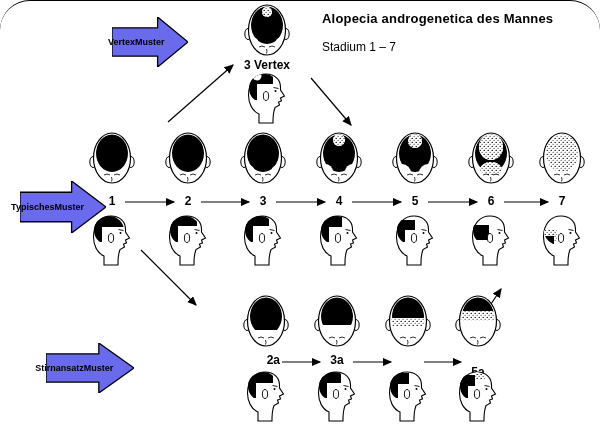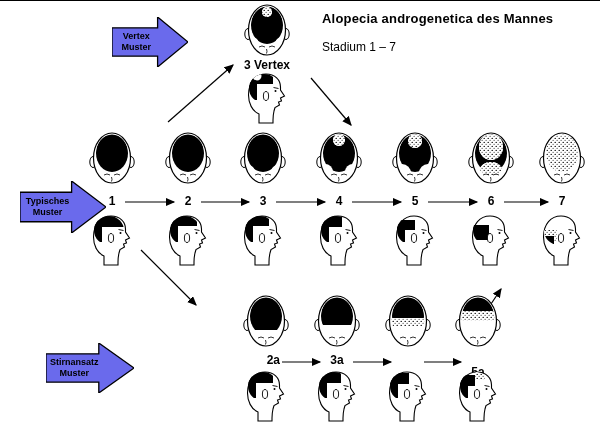--- a/index.html
+++ b/index.html
@@ -1,24 +1,24 @@
 <!DOCTYPE html>
 <html><head>
 <meta charset="utf-8">
 <style>
   * { margin:0; padding:0; box-sizing:border-box; }
   html,body { background:#fff; font-family:"Liberation Sans", sans-serif; color:#000; }
-  .figure { position:relative; width:600px; height:432px; background:#fff; border-top:1px solid #000; overflow:hidden; }
+  .figure { position:relative; width:600px; height:432px; background:#fff; border-top:1px solid #000; overflow:hidden;border-radius:30px; }
   .title-block { position:absolute; left:322px; top:10px; }
   .title-line1 { font-weight:bold; font-size:13px; letter-spacing:0.2px; }
   .title-line2 { font-size:12px; margin-top:14px; }
   .block-arrow { position:absolute; }
   .block-arrow svg { position:absolute; left:0; top:0; width:100%; height:100%; }
   .arrow-text { position:absolute; left:0; top:0; width:64%; height:100%;
-                display:flex; flex-direction:column; align-items:center; justify-content:center;
+                display:flex; flex-direction:row; align-items:center; justify-content:center;
                 font-weight:bold; font-size:9px; line-height:1.2; text-align:center; }
   .stage-label { position:absolute; font-weight:bold; font-size:12px; text-align:center; }
   .head { position:absolute; line-height:0; }
   #arrow-overlay { position:absolute; left:0; top:0; }
 </style>
 </head>
 <body>
 
 <div class="figure">
 

